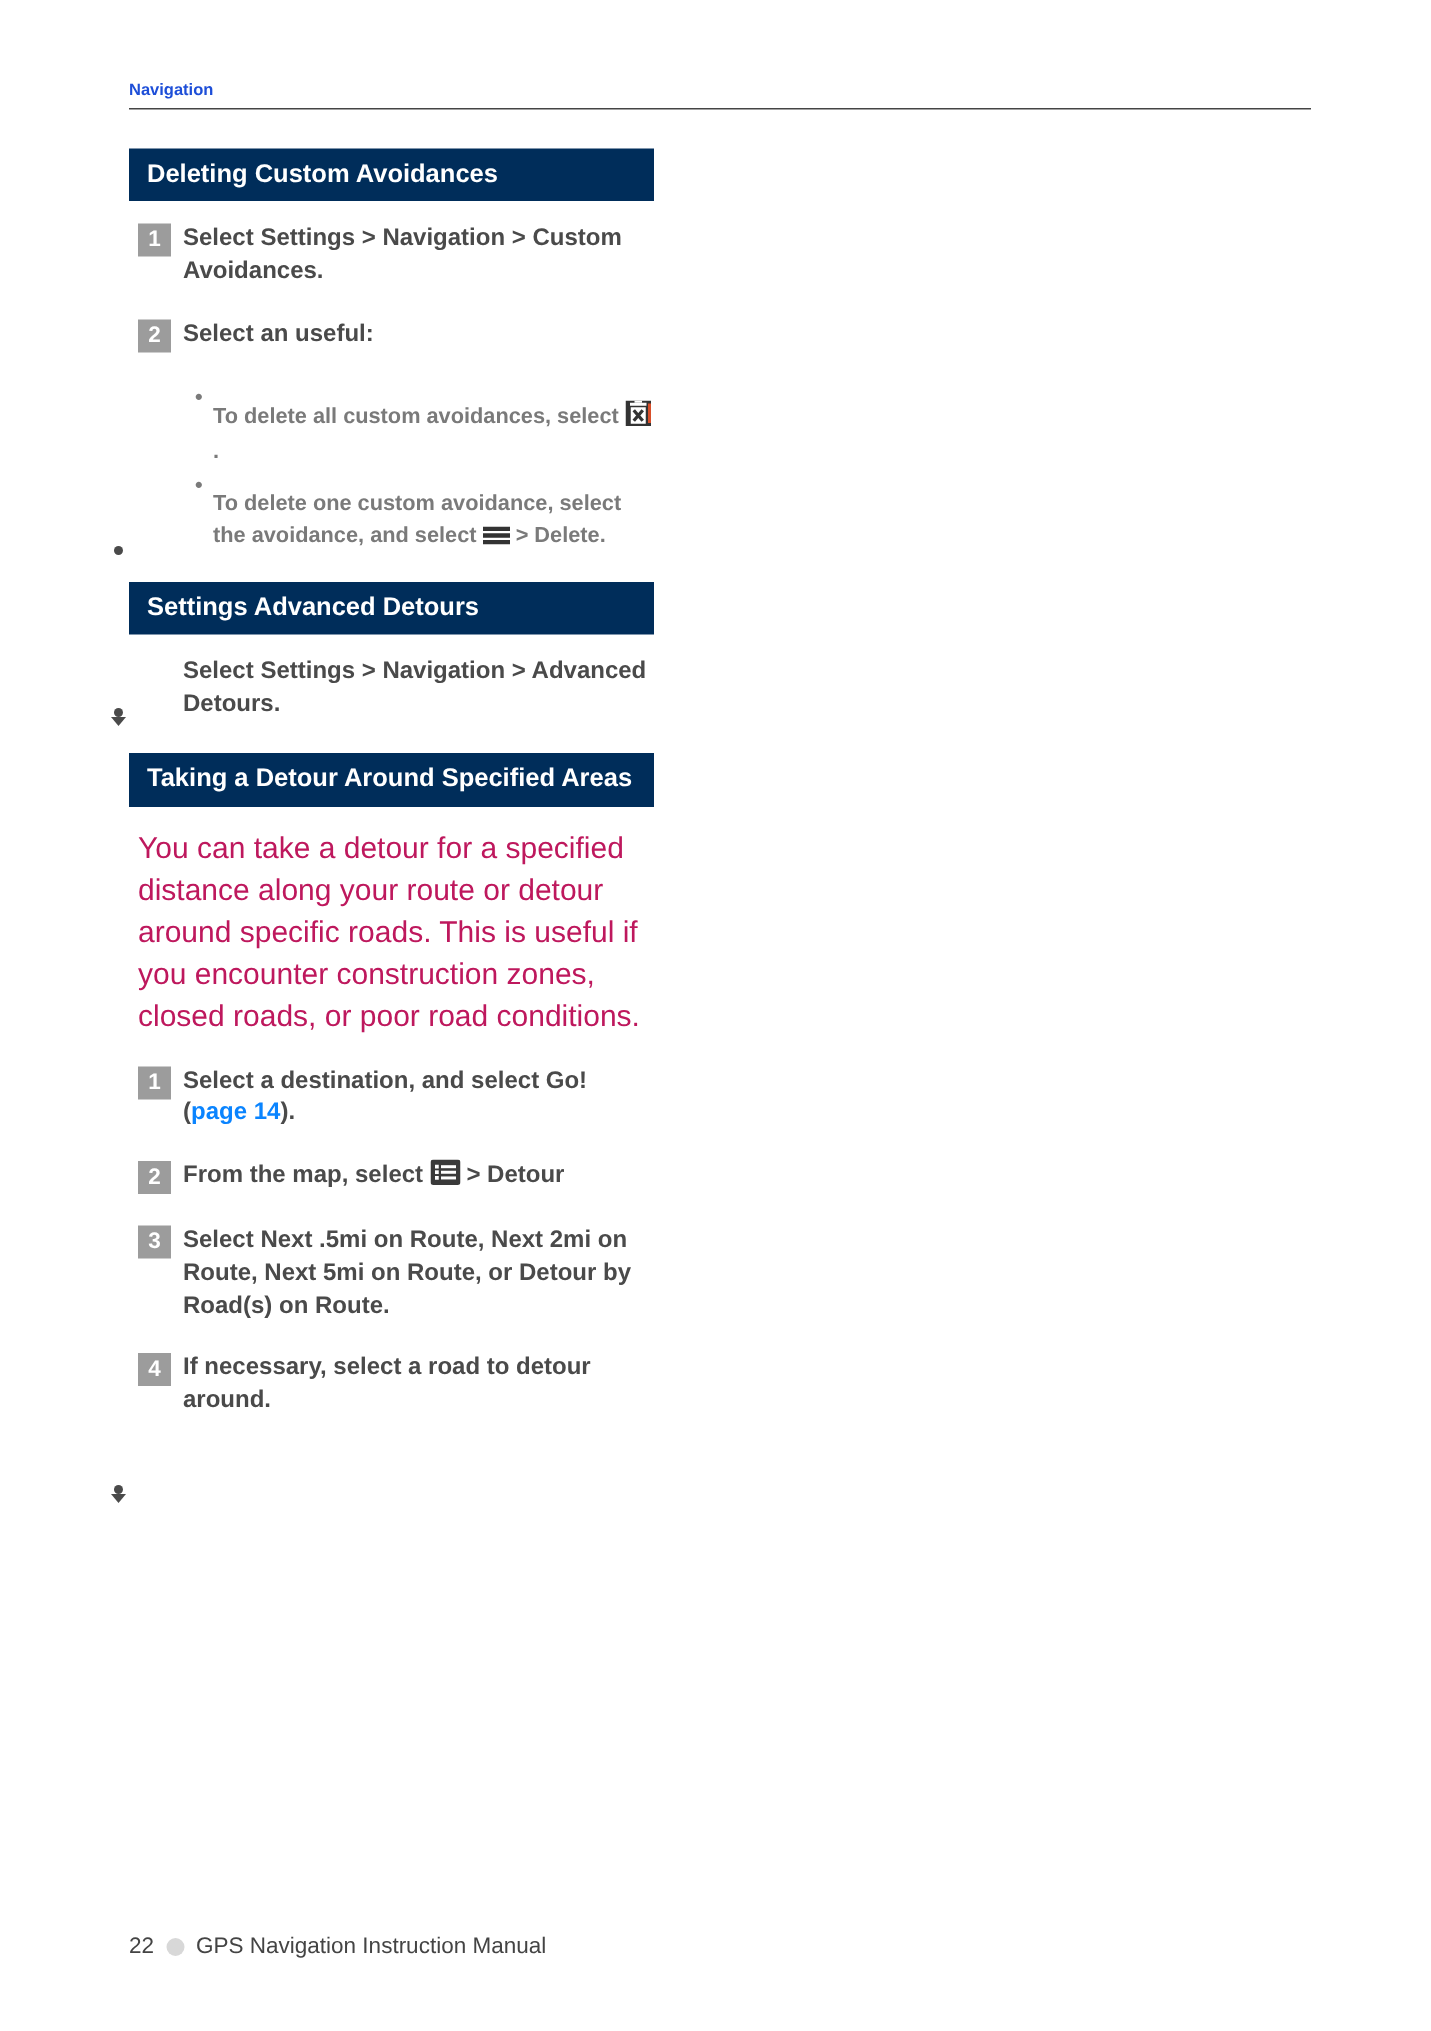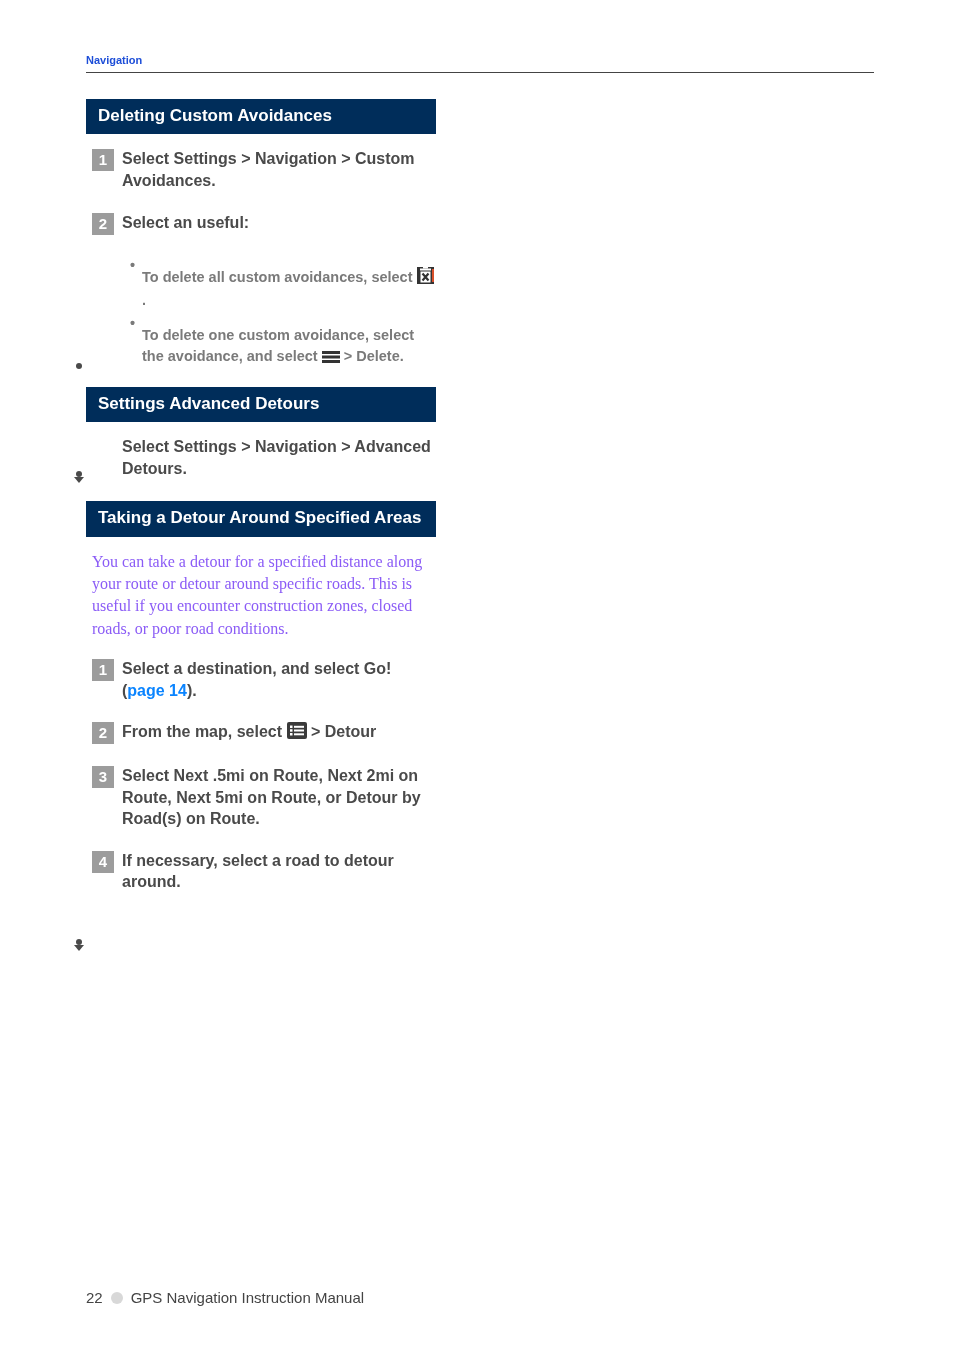--- a/index.html
+++ b/index.html
@@ -10,21 +10,21 @@
   .column { width: 350px; position: relative; }
   .block-heading { background: #002d5a; color: #ffffff; font-weight: 700; font-size: 17px; padding: 7px 2px 8px 12px; margin-bottom: 14px; line-height: 1.2; }
   .step { display: flex; margin: 0 0 20px 6px; }
   .step-num { flex: 0 0 auto; width: 22px; height: 22px; background: #9c9c9c; color: #fff; font-weight: 700; font-size: 15px; text-align: center; line-height: 22px; margin-right: 8px; margin-top: 1px; }
   .step-text { font-size: 16px; font-weight: 700; color: #4a4a4a; line-height: 1.35; }
   .bullets { margin: 2px 0 18px 44px; }
   .bullet { display: flex; font-size: 14.5px; font-weight: 700; color: #7a7a7a; line-height: 1.45; margin-bottom: 2px; }
   .bullet-mark { flex: 0 0 auto; width: 12px; }
   .bullet-body { flex: 1 1 auto; margin-top: 12px; }
   .link { color: #0a84ff; font-weight: 700; }
-  .intro-para { font-size: 16px; color: #8b5cf6; line-height: 1.4; margin: 0 6px 18px 6px; font-family: Liberation Serif, serif; }
+  .intro-para { font-size: 20px; color: #be185d; line-height: 1.4; margin: 0 6px 18px 6px; }
   .inline-icon { display: inline-block; vertical-align: -2px; }
   .footer { position: absolute; left: 86px; bottom: 48px; font-size: 15px; color: #444; display: flex; align-items: center; gap: 8px; }
   .footer-pg { font-weight: 400; }
   .footer-dot { width: 12px; height: 12px; border-radius: 50%; background: #d8d8d8; display: inline-block; }
   .section-wrap { position: relative; }
   .side-dot { position: absolute; left: -10px; width: 6px; height: 6px; border-radius: 50%; background: #4a4a4a; }
   .side-dot.arrow::after { content: ""; position: absolute; left: -2px; top: 6px; border-left: 5px solid transparent; border-right: 5px solid transparent; border-top: 6px solid #4a4a4a; }
 </style>
 </head>
 <body>

